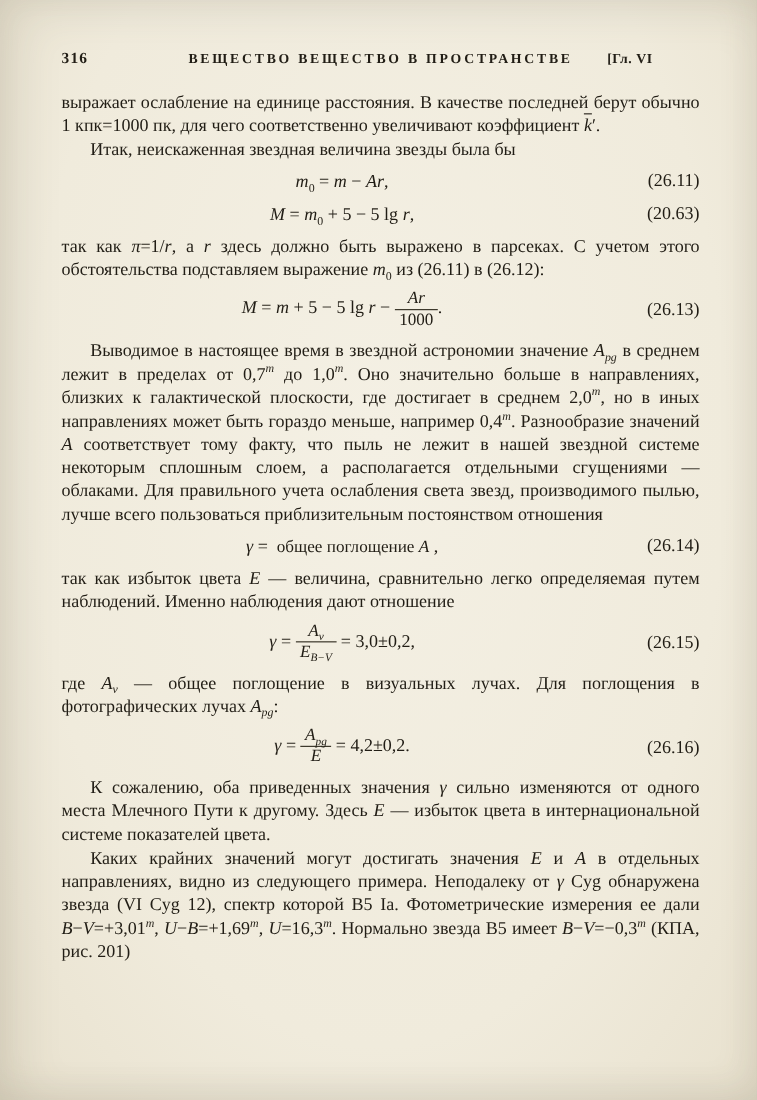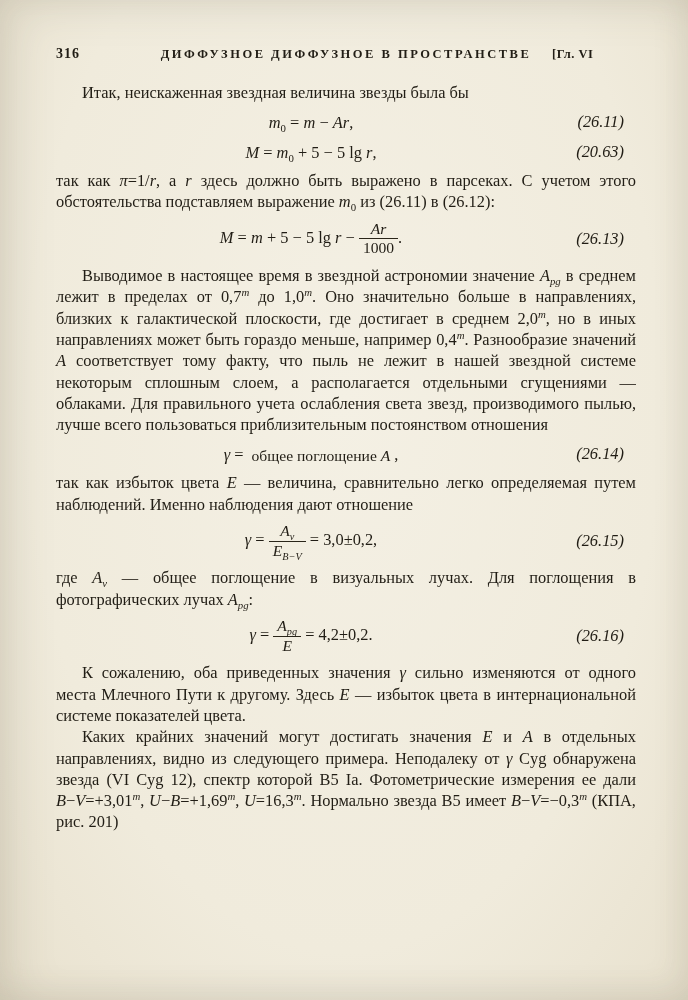--- a/index.html
+++ b/index.html
@@ -33,54 +33,54 @@
     text-align: justify;
   }
   .para { margin: 0; }
   .para.indent { text-indent: 26px; }
   .ov { text-decoration: overline; }
   i { font-style: italic; }
   sup, sub { font-size: 66%; line-height: 0; }
   .equation {
     position: relative;
     text-align: center;
-    margin: 7px 12px;
+    margin: 7px 0;
     padding: 0 70px 0 0;
   }
   .eq-formula { display: inline-block; vertical-align: middle; }
   .eq-number {
     position: absolute;
     right: 0;
     top: 50%;
     transform: translateY(-50%);
-    font-style: italic;
   }
   .frac {
     display: inline-block;
     vertical-align: middle;
     text-align: center;
     line-height: 1.2;
     font-size: 0.95em;
   }
   .frac .num, .frac .den { display: block; padding: 0 4px; }
   .frac .den { border-top: 1px solid #2a2519; }
 </style>
 </head>
 <body>
 
 <div class="page">
 
   <header class="page-header">
     <span class="page-number">316</span>
-    <span class="running-title">ДИФФУЗНОЕ ДИФФУЗНОЕ В ПРОСТРАНСТВЕ</span>
+    <span class="running-title">ВЕЩЕСТВО ВЕЩЕСТВО В ПРОСТРАНСТВЕ</span>
     <span class="chapter-ref">[Гл. VI</span>
   </header>
 
   <main class="body-text">
 
+    <p class="para">выражает ослабление на единице расстояния. В качестве последней берут обычно 1 кпк=1000 пк, для чего соответственно увеличивают коэффициент <i class="ov">k</i>′.</p>
 
     <p class="para indent">Итак, неискаженная звездная величина звезды была бы</p>
 
     <div class="equation">
       <span class="eq-formula"><i>m</i><sub>0</sub> = <i>m</i> − <i>Ar</i>,</span>
       <span class="eq-number">(26.11)</span>
     </div>
 
 
     <div class="equation">

